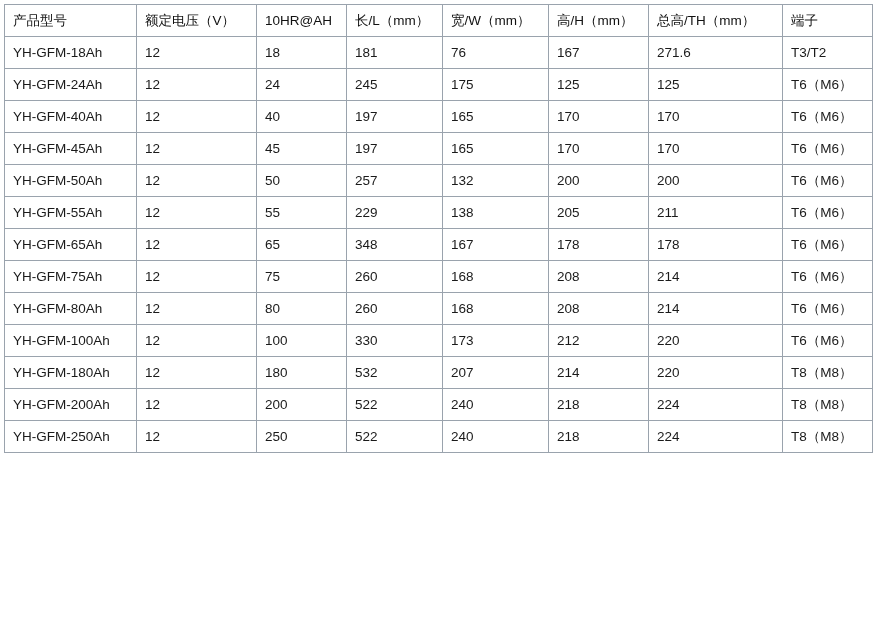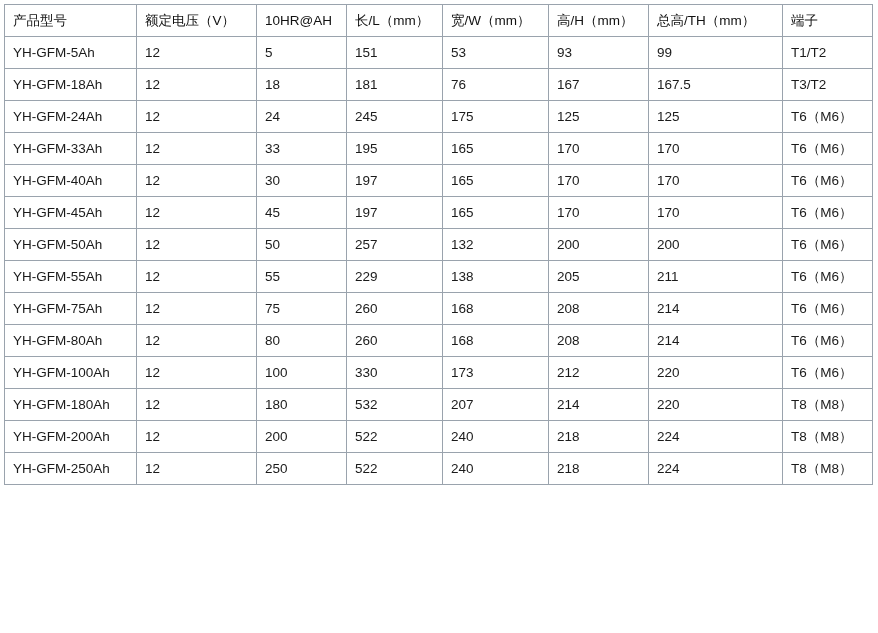--- a/index.html
+++ b/index.html
@@ -73,63 +73,43 @@
         <th>10HR@AH</th>
         <th>长/L（mm）</th>
         <th>宽/W（mm）</th>
         <th>高/H（mm）</th>
         <th>总高/TH（mm）</th>
         <th>端子</th>
       </tr>
     </thead>
     <tbody id="spec-body">
         <tr>
-          <td>YH-GFM-5Ah</td>
-          <td>12</td>
-          <td>5</td>
-          <td>151</td>
-          <td>53</td>
-          <td>93</td>
-          <td>99</td>
-          <td>T1/T2</td>
-        </tr>
-        <tr>
           <td>YH-GFM-18Ah</td>
           <td>12</td>
           <td>18</td>
           <td>181</td>
           <td>76</td>
           <td>167</td>
-          <td>167.5</td>
+          <td>271.6</td>
           <td>T3/T2</td>
         </tr>
         <tr>
           <td>YH-GFM-24Ah</td>
           <td>12</td>
           <td>24</td>
           <td>245</td>
           <td>175</td>
           <td>125</td>
           <td>125</td>
           <td>T6（M6）</td>
         </tr>
         <tr>
-          <td>YH-GFM-33Ah</td>
-          <td>12</td>
-          <td>33</td>
-          <td>195</td>
-          <td>165</td>
-          <td>170</td>
-          <td>170</td>
-          <td>T6（M6）</td>
-        </tr>
-        <tr>
           <td>YH-GFM-40Ah</td>
           <td>12</td>
-          <td>30</td>
+          <td>40</td>
           <td>197</td>
           <td>165</td>
           <td>170</td>
           <td>170</td>
           <td>T6（M6）</td>
         </tr>
         <tr>
           <td>YH-GFM-45Ah</td>
           <td>12</td>
           <td>45</td>
@@ -150,20 +130,30 @@
           <td>T6（M6）</td>
         </tr>
         <tr>
           <td>YH-GFM-55Ah</td>
           <td>12</td>
           <td>55</td>
           <td>229</td>
           <td>138</td>
           <td>205</td>
           <td>211</td>
+          <td>T6（M6）</td>
+        </tr>
+        <tr>
+          <td>YH-GFM-65Ah</td>
+          <td>12</td>
+          <td>65</td>
+          <td>348</td>
+          <td>167</td>
+          <td>178</td>
+          <td>178</td>
           <td>T6（M6）</td>
         </tr>
         <tr>
           <td>YH-GFM-75Ah</td>
           <td>12</td>
           <td>75</td>
           <td>260</td>
           <td>168</td>
           <td>208</td>
           <td>214</td>

